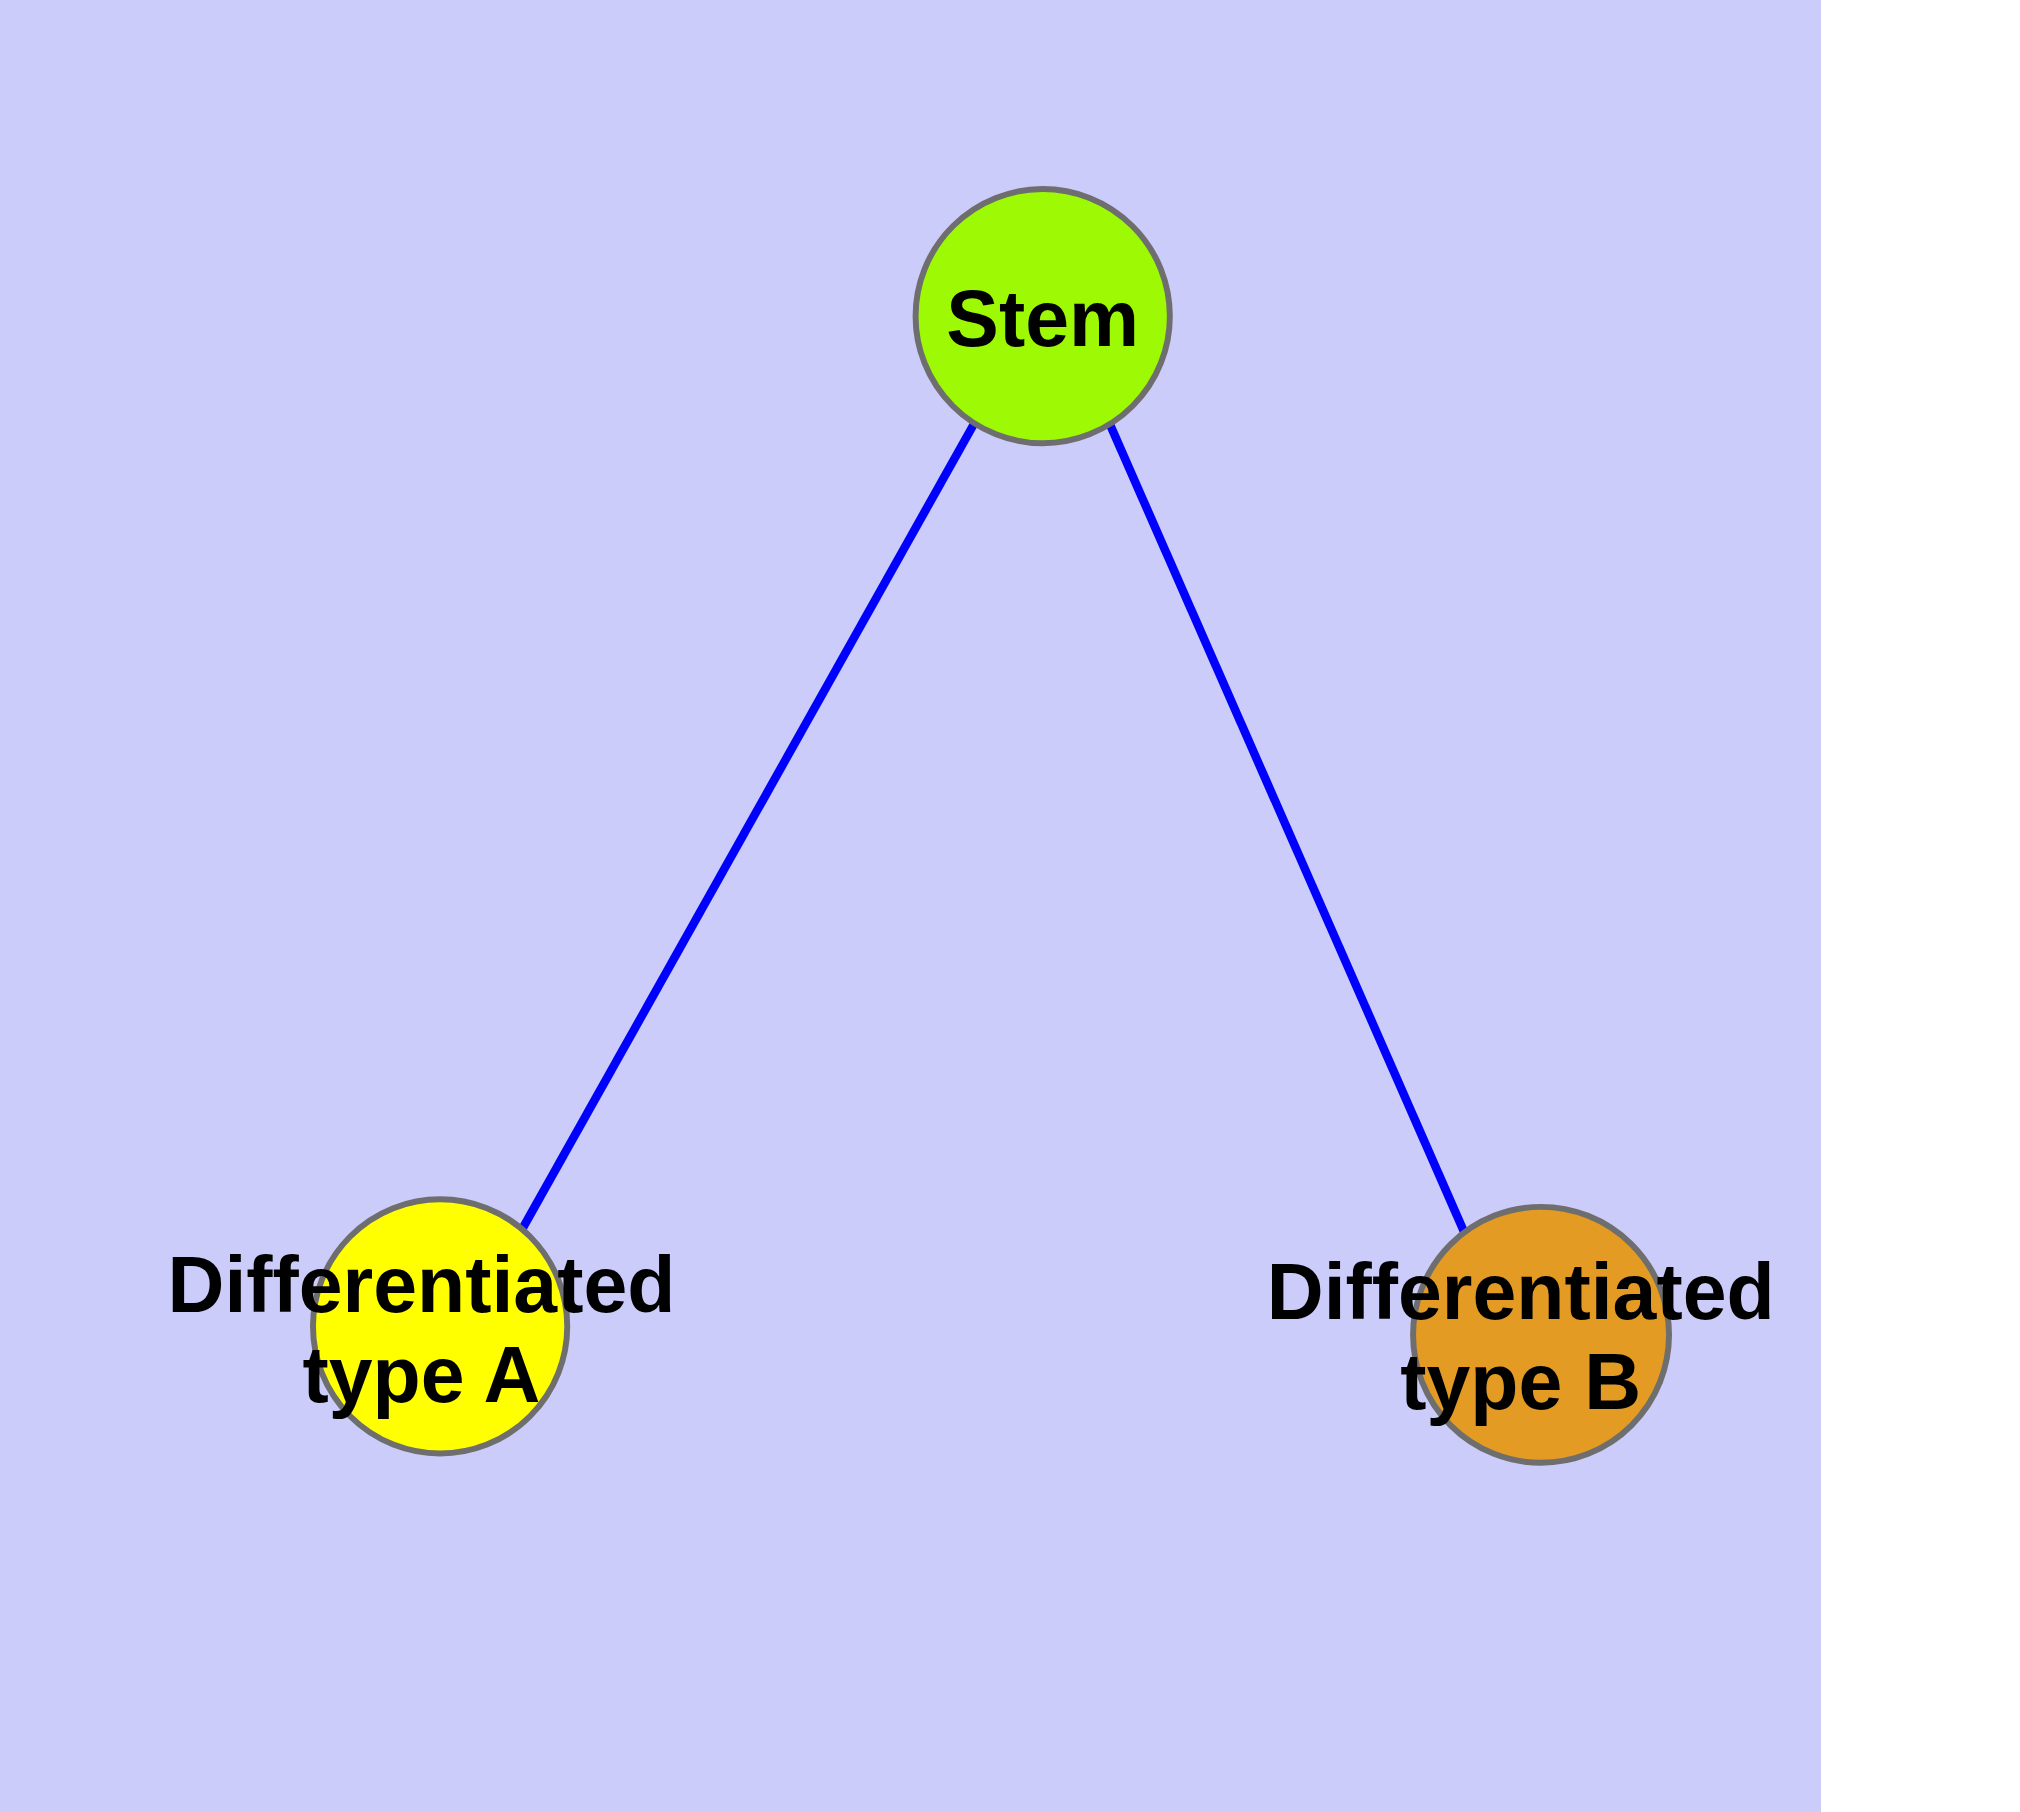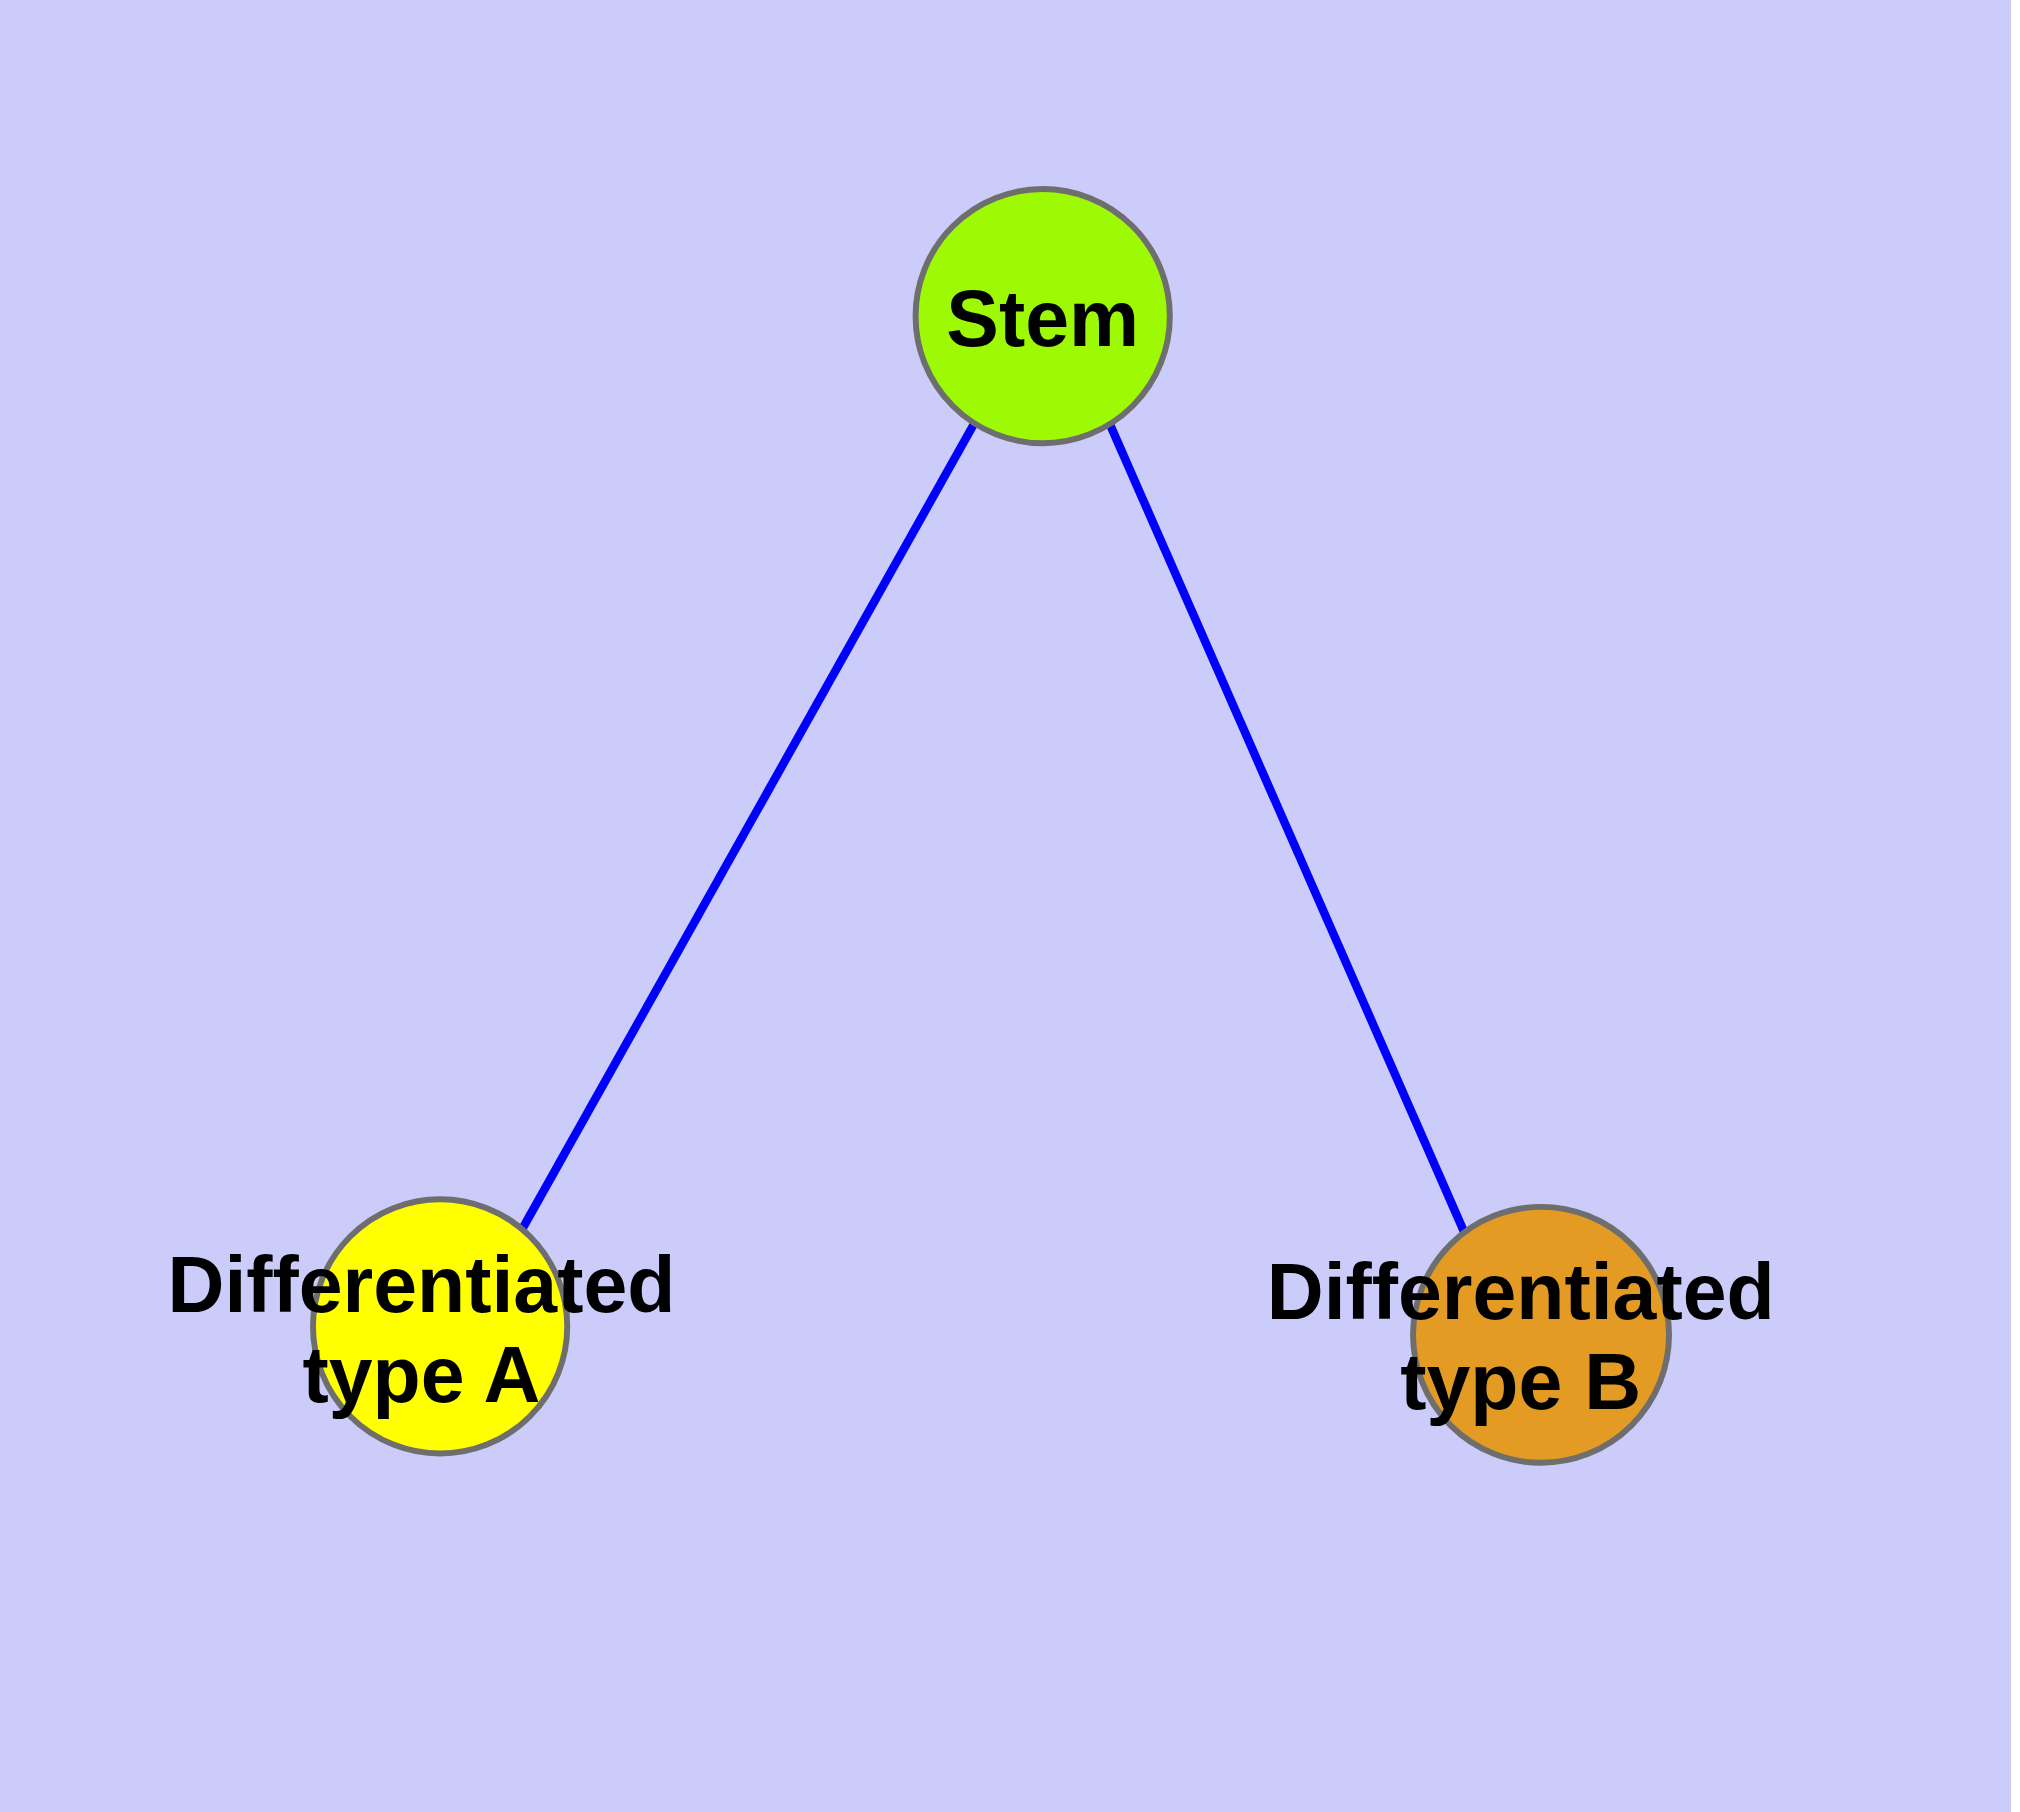--- a/index.html
+++ b/index.html
@@ -28,21 +28,21 @@
     font-family: "Liberation Sans", sans-serif;
     font-weight: bold;
     fill: #000000;
     text-anchor: middle;
     dominant-baseline: alphabetic;
   }
 </style>
 </head>
 <body>
 
-<div id="canvas" style="background: rgb(204, 204, 250); width: 2011px; height: 1812px;">
+<div id="canvas" style="background: rgb(204, 204, 250); width: 1821px; height: 1812px;">
   <svg id="graph-svg" viewBox="0 0 2384 2138" xmlns="http://www.w3.org/2000/svg">
     <rect id="bg-rect" x="0" y="0" width="2384" height="2138" fill="#ccccfa"></rect>
     <g id="edges-layer">
         <line x1="1149" y1="500" x2="616" y2="1450" stroke="#0000ff" stroke-width="10" stroke-linecap="butt"></line>
         <line x1="1309" y1="500" x2="1727" y2="1453" stroke="#0000ff" stroke-width="10" stroke-linecap="butt"></line>
       </g>
     <g id="nodes-layer">
         <g>
           <circle cx="1230" cy="373" r="150" fill="#9dfa04" stroke="#6e6e6e" stroke-width="7"></circle>
           <text class="node-label" x="1230" y="408" font-size="93" fill="#000000"><tspan x="1230">Stem</tspan></text>

